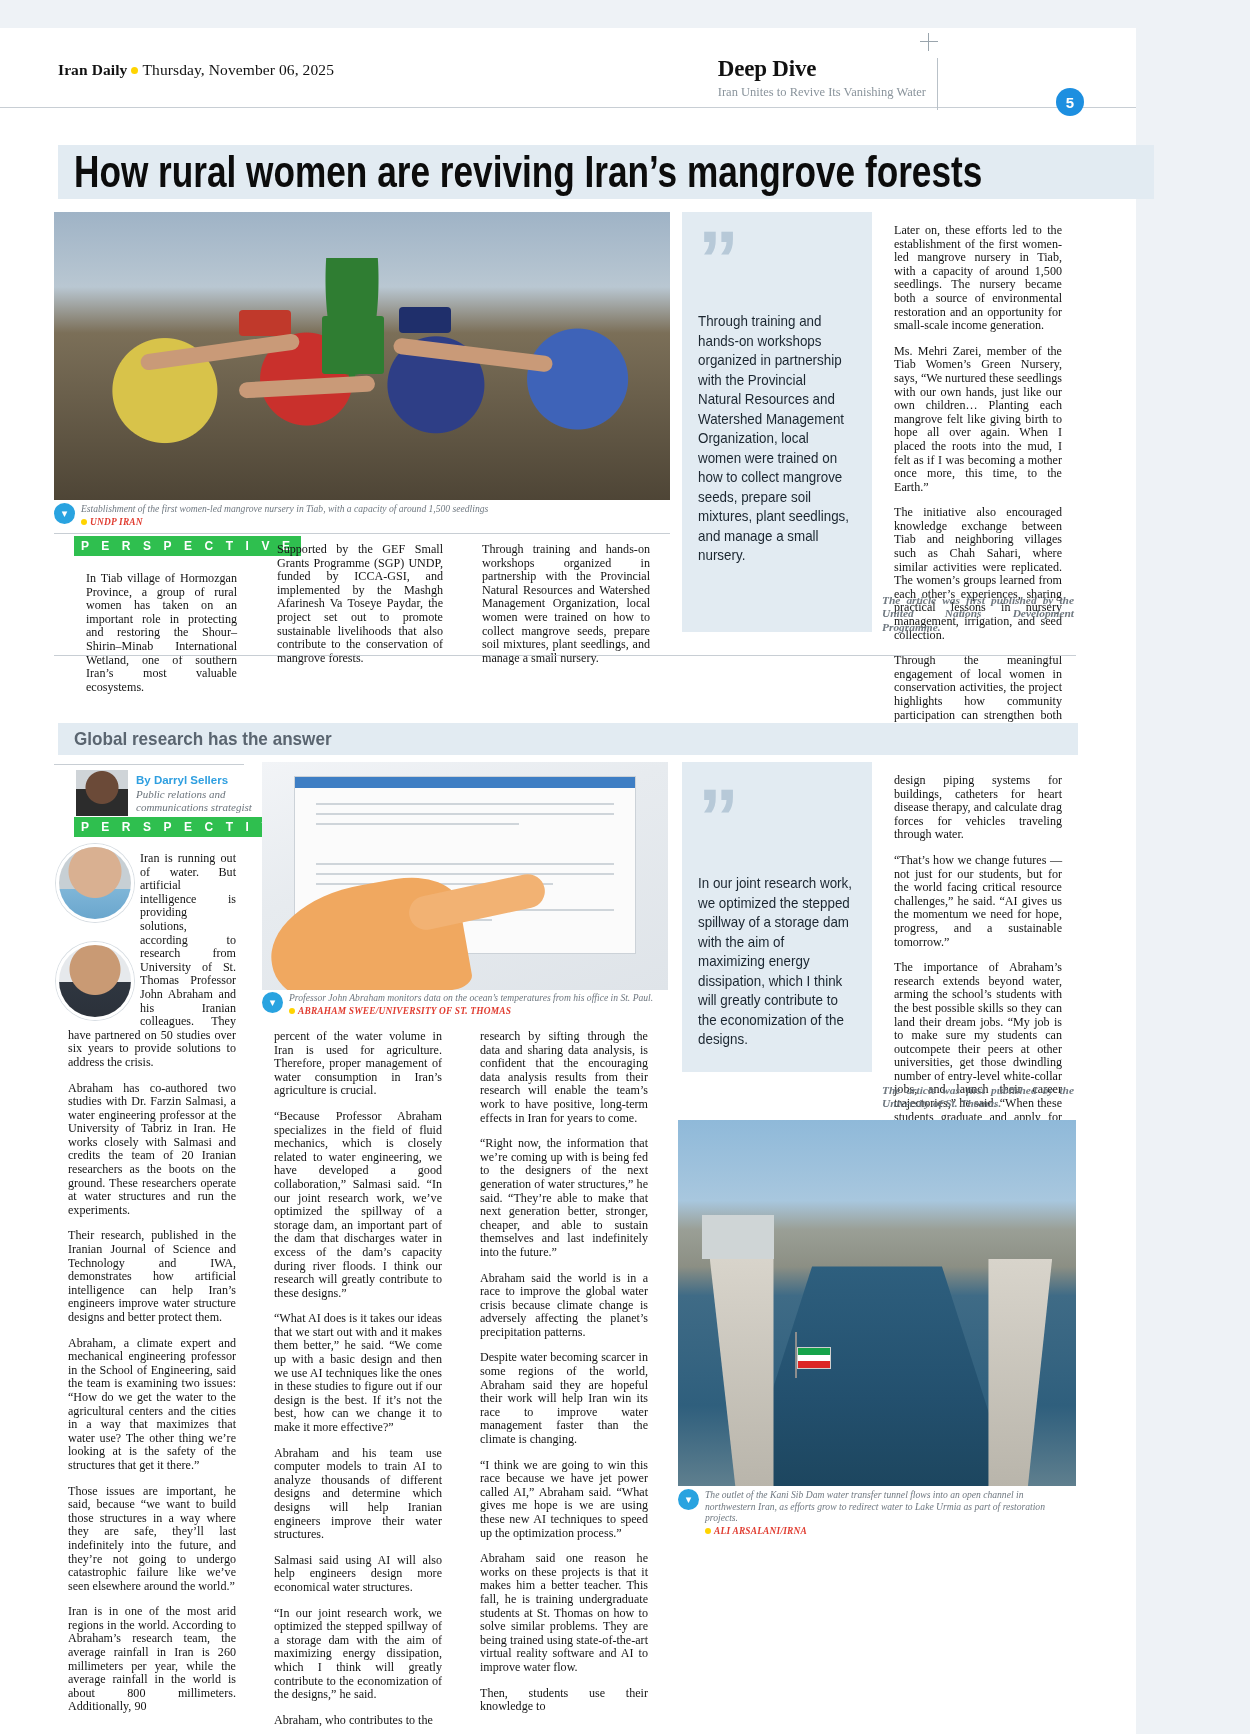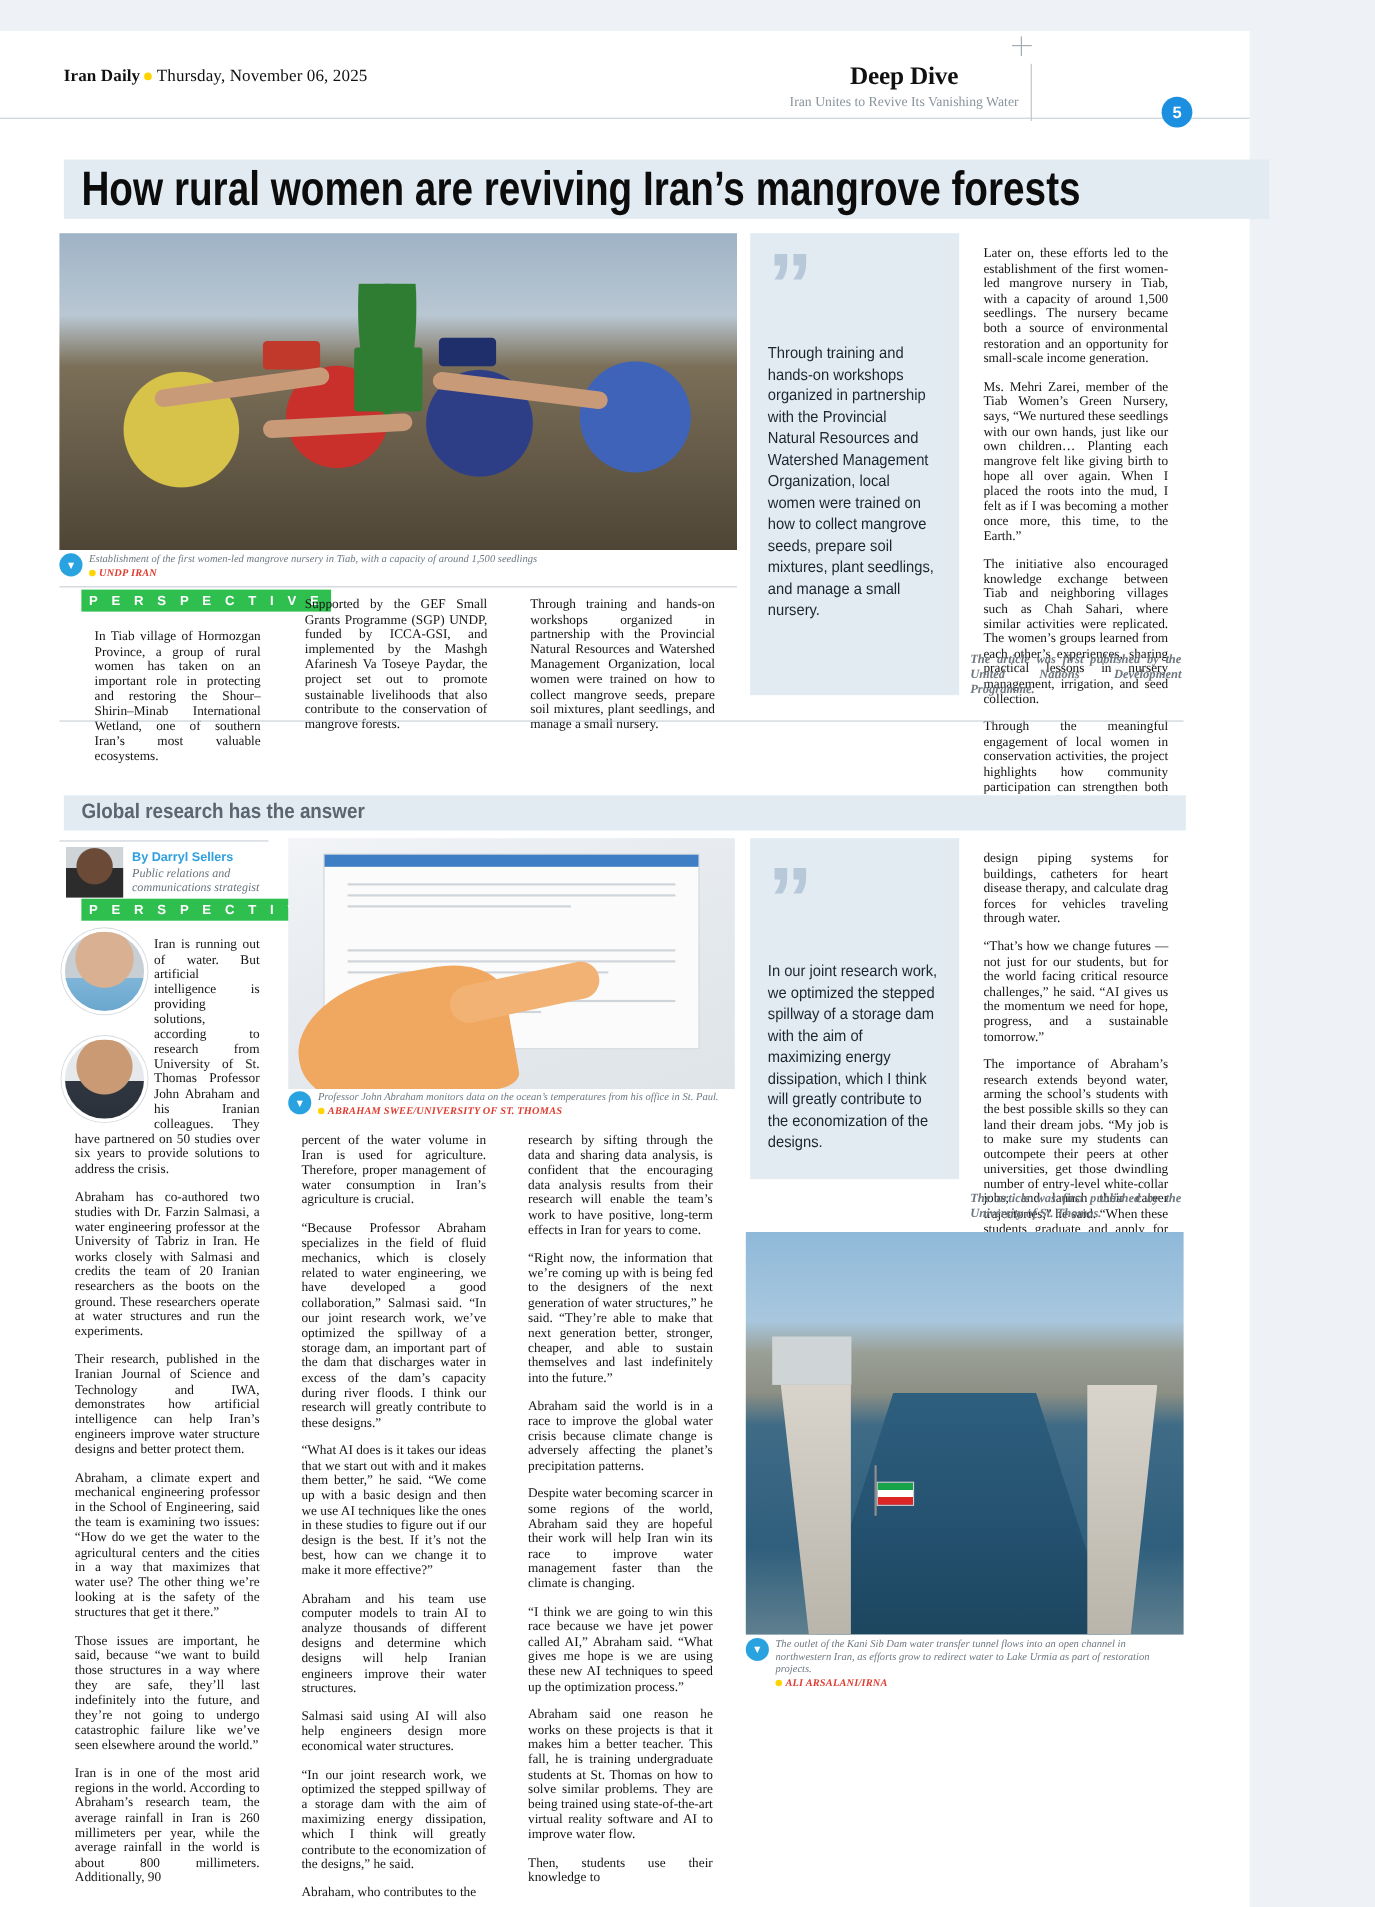--- a/index.html
+++ b/index.html
@@ -40,21 +40,21 @@
   .mast-left {
     position: absolute; left: 58px; top: 33px;
     font-size: 15.5px; letter-spacing: .1px; white-space: nowrap;
   }
   .mast-paper { font-weight: bold; }
   .dot-yellow {
     display: inline-block; width: 7px; height: 7px; border-radius: 50%;
     background: #ffd400; margin: 0 4px 1px 4px; vertical-align: middle;
   }
   .mast-right {
-    position: absolute; right: 210px; top: 28px; text-align: center;
+    position: absolute; right: 210px; top: 28px; text-align: left;
   }
   .mast-section { font-size: 23px; font-weight: bold; letter-spacing: -.2px; }
   .mast-tagline { font-size: 12.5px; color: #8a949c; margin-top: 3px; }
   .mast-rule {
     position: absolute; right: 198px; top: 30px; width: 1px; height: 52px;
     background: #b9c1c8;
   }
   .page-badge {
     position: absolute; right: 52px; top: 60px;
     width: 28px; height: 28px; border-radius: 50%;
@@ -141,21 +141,21 @@
   .source-note {
     position: absolute;
     font-size: 11.4px; line-height: 13.4px; font-style: italic;
     font-weight: bold; color: #6f7880; text-align: justify;
   }
 
   
   .photo { position: absolute; overflow: hidden; }
 
   
-  .author-box { position: absolute; }
+  .author-box { position: absolute; margin-left: 16px; }
   .author-photo {
     position: absolute; left: 0; top: 0; width: 52px; height: 46px;
     overflow: hidden; background: #3b3b3b;
   }
   .author-name {
     font-family: "Liberation Sans", sans-serif;
     font-weight: bold; font-size: 11.5px; color: #2f9fe0;
   }
   .author-role {
     font-size: 11px; line-height: 12.5px; font-style: italic; color: #6b747c;

